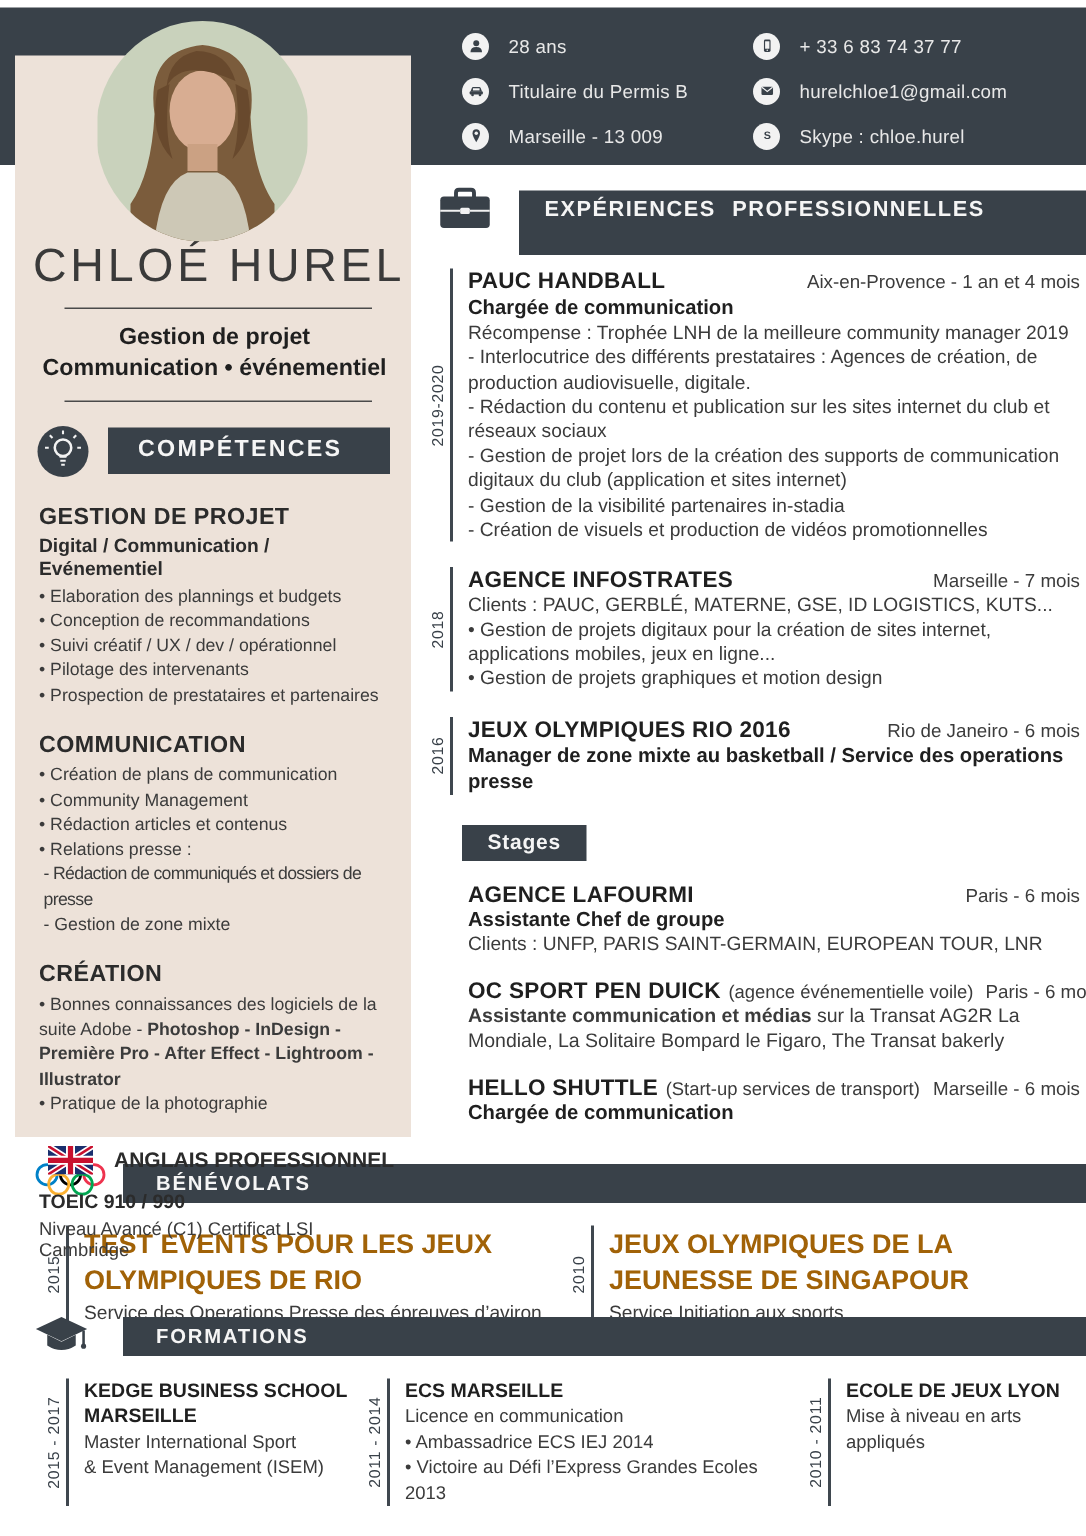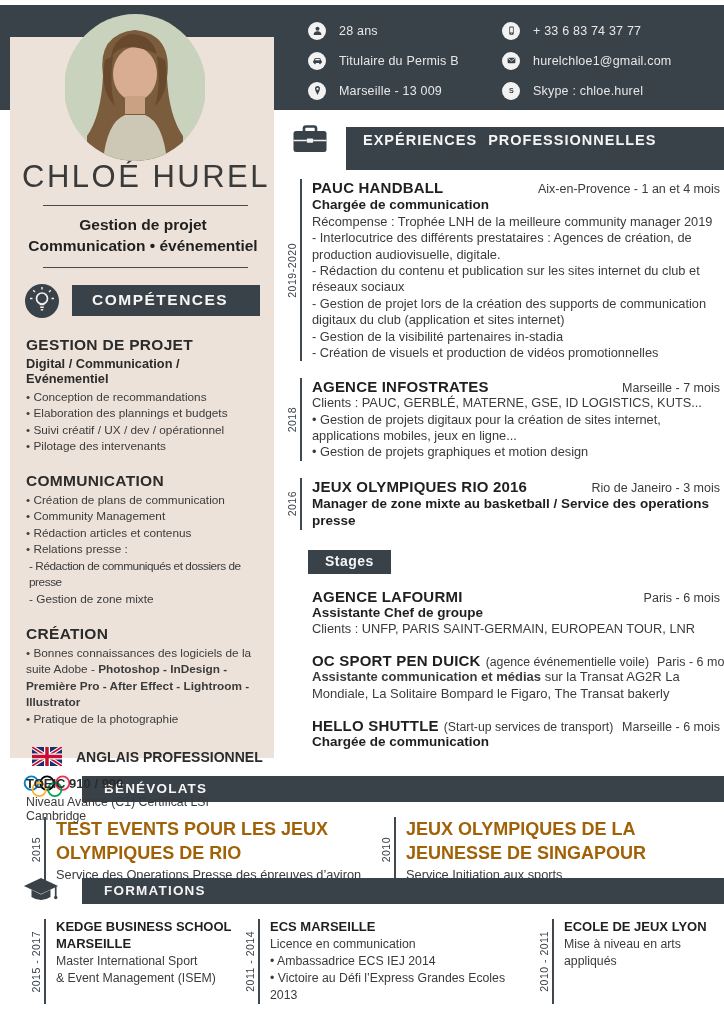--- a/index.html
+++ b/index.html
@@ -188,24 +188,25 @@
             <circle cx="18" cy="15.5" r="5.5" fill="none" stroke="#f2f2f2" stroke-width="1.7"></circle>
             <path d="M15.7 21.5 h4.6 M16.2 24.2 h3.6 M16.8 26.8 h2.4" stroke="#f2f2f2" stroke-width="1.4"></path>
             <path d="M18 6.5 v-2.5 M8.5 15.5 h-2.5 M30 15.5 h-2.5 M11 9 l-1.8-1.8 M25 9 l1.8-1.8" stroke="#f2f2f2" stroke-width="1.4"></path>
           </svg>
       </span>
       <div class="comp-bar">COMPÉTENCES</div>
     </div>
 
     <div class="sb-title">GESTION DE PROJET</div>
     <div class="sb-sub">Digital / Communication / Evénementiel</div>
+    <div class="sb-item">• Elaboration des plannings et budgets</div>
     <div class="sb-item">• Conception de recommandations</div>
-    <div class="sb-item">• Elaboration des plannings et budgets</div>
     <div class="sb-item">• Suivi créatif / UX / dev / opérationnel</div>
     <div class="sb-item">• Pilotage des intervenants</div>
+    <div class="sb-item">• Prospection de prestataires et partenaires</div>
 
     <div class="sb-title">COMMUNICATION</div>
     <div class="sb-item">• Création de plans de communication</div>
     <div class="sb-item">• Community Management</div>
     <div class="sb-item">• Rédaction articles et contenus</div>
     <div class="sb-item">• Relations presse :</div>
     <div class="sb-item indent tight">- Rédaction de communiqués et dossiers de presse</div>
     <div class="sb-item indent">- Gestion de zone mixte</div>
 
     <div class="sb-title">CRÉATION</div>
@@ -281,21 +282,21 @@
 
     
     <div class="job">
       <div class="year-col">
           <span class="year">2016</span>
         </div>
       <div class="vline"></div>
       <div class="job-body">
         <div class="job-head">
           <span class="company">JEUX OLYMPIQUES RIO 2016</span>
-          <span class="loc">Rio de Janeiro - 3 mois</span>
+          <span class="loc">Rio de Janeiro - 6 mois</span>
         </div>
         <div class="role">Manager de zone mixte au basketball / Service des operations presse</div>
       </div>
     </div>
 
     <div class="stages-bar">Stages</div>
 
     
     <div class="stage">
       <div class="job-head">

